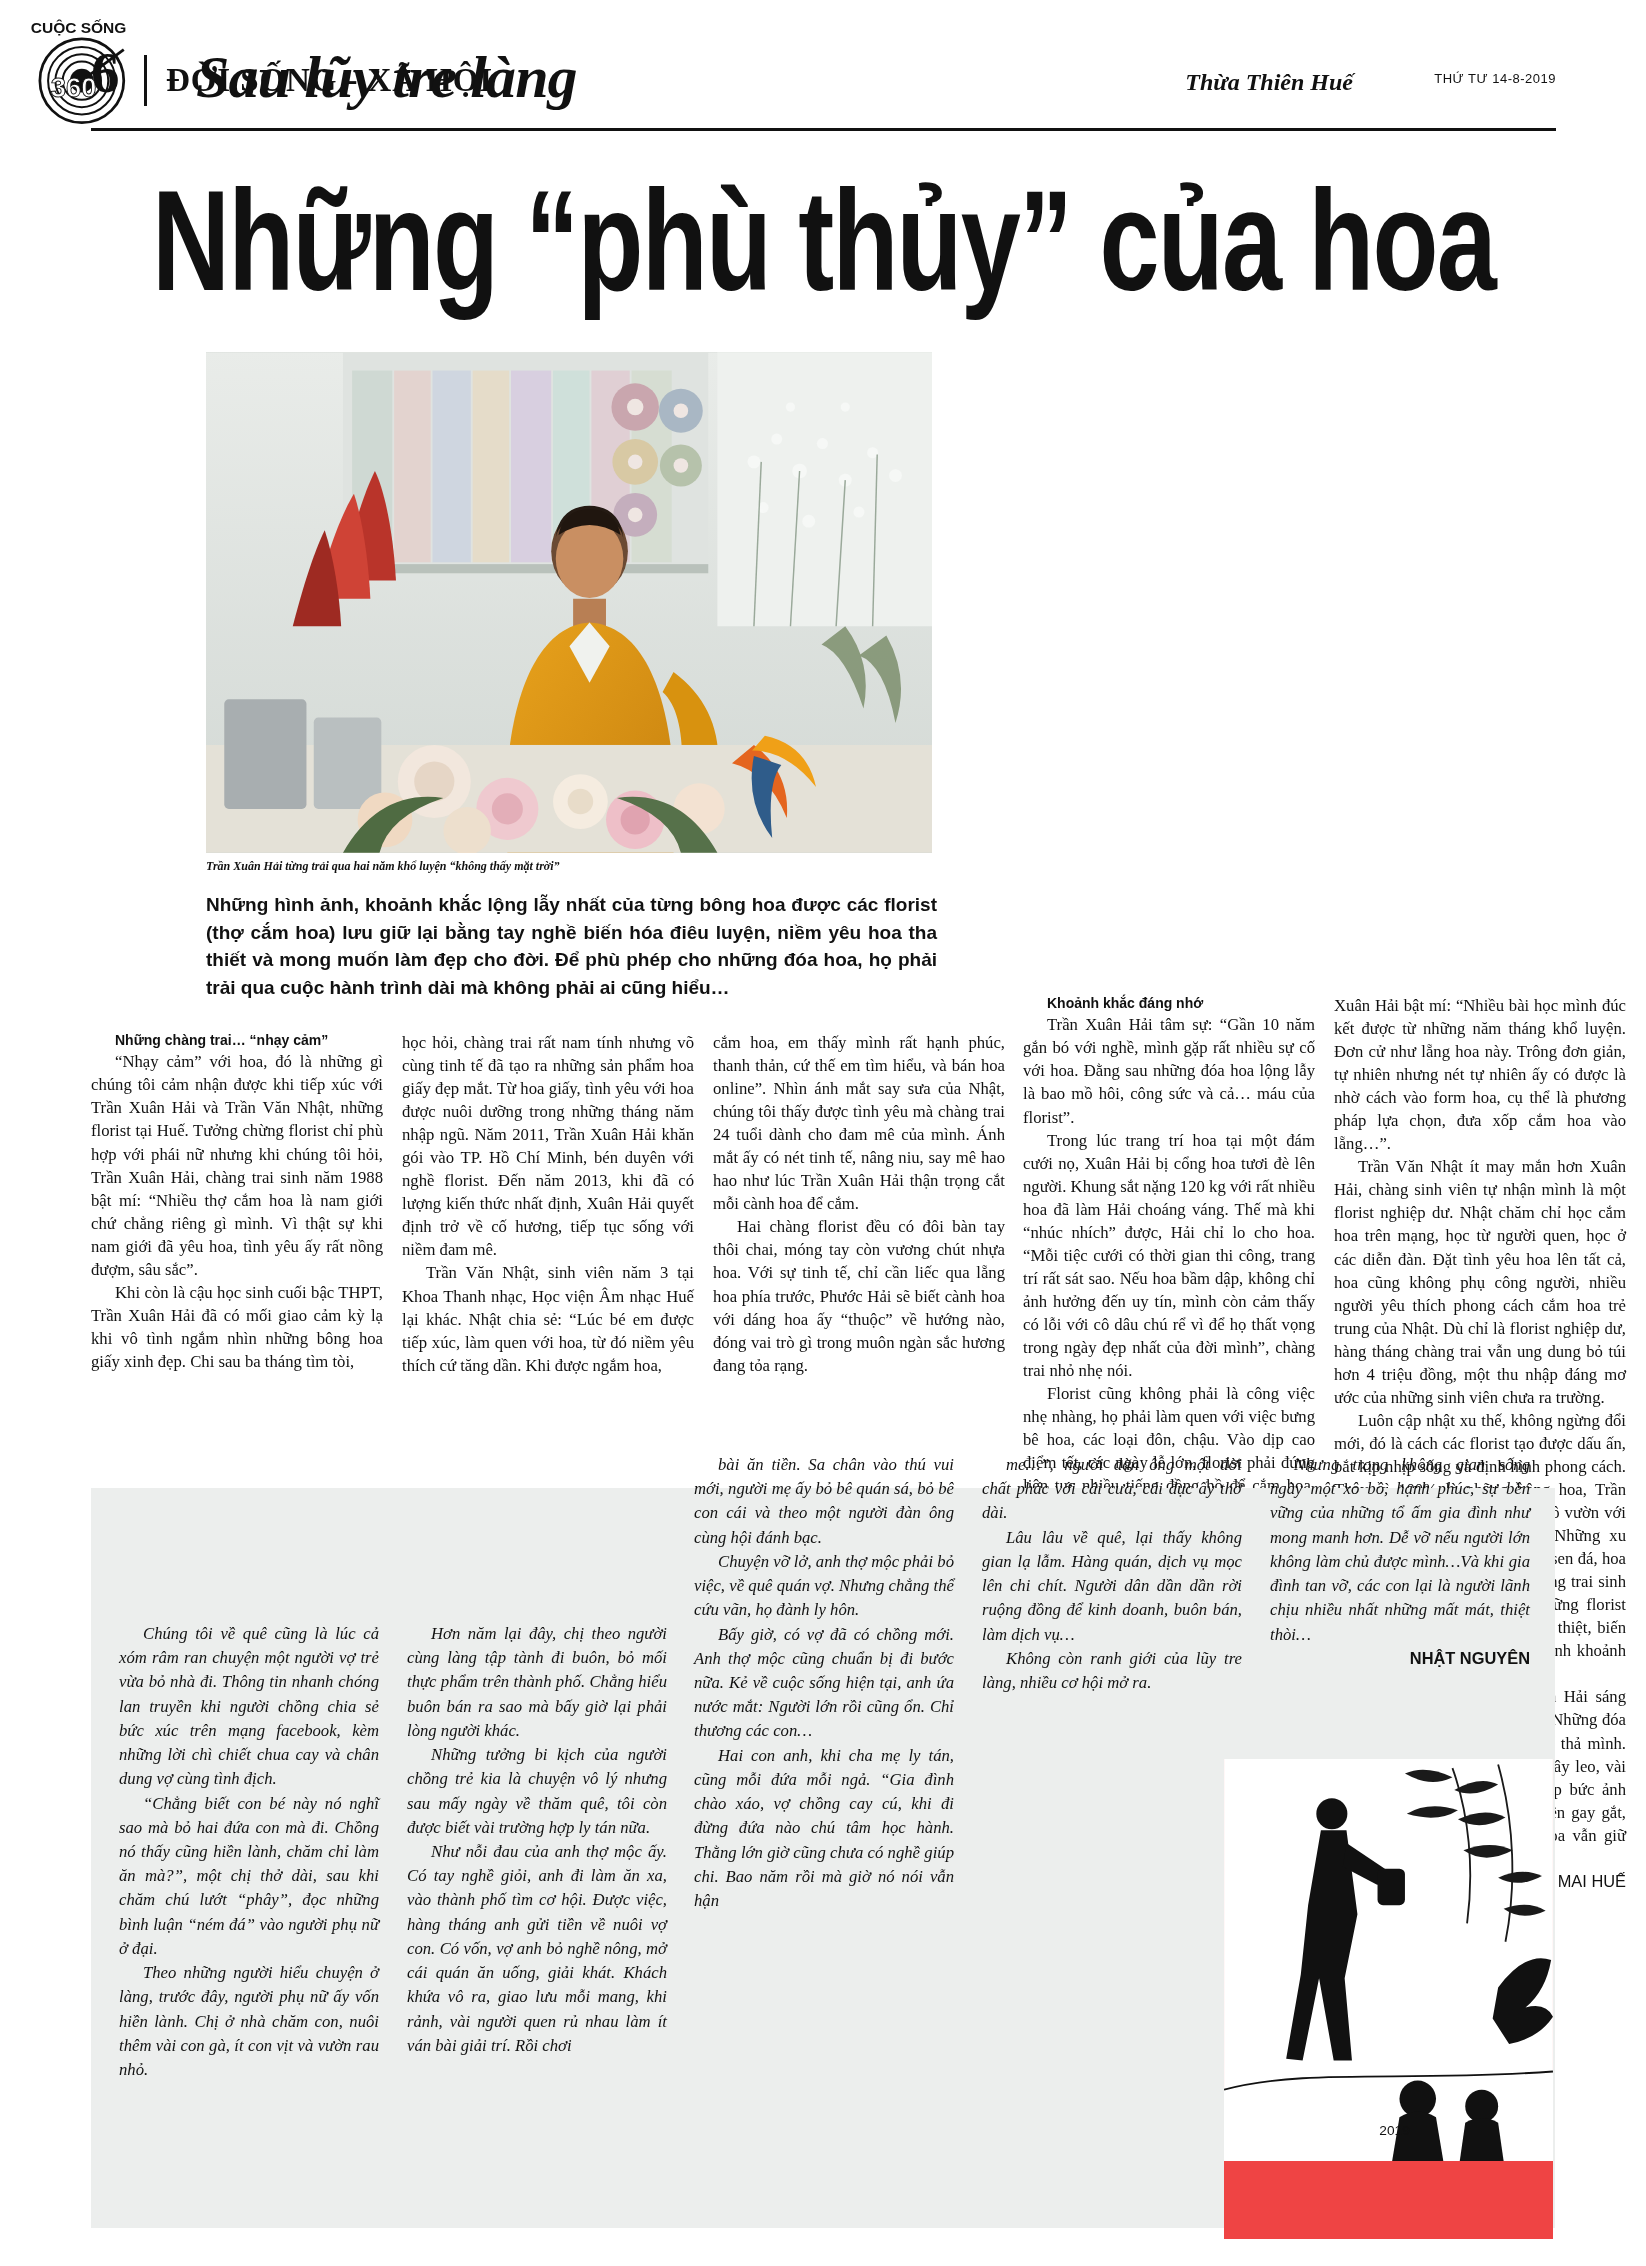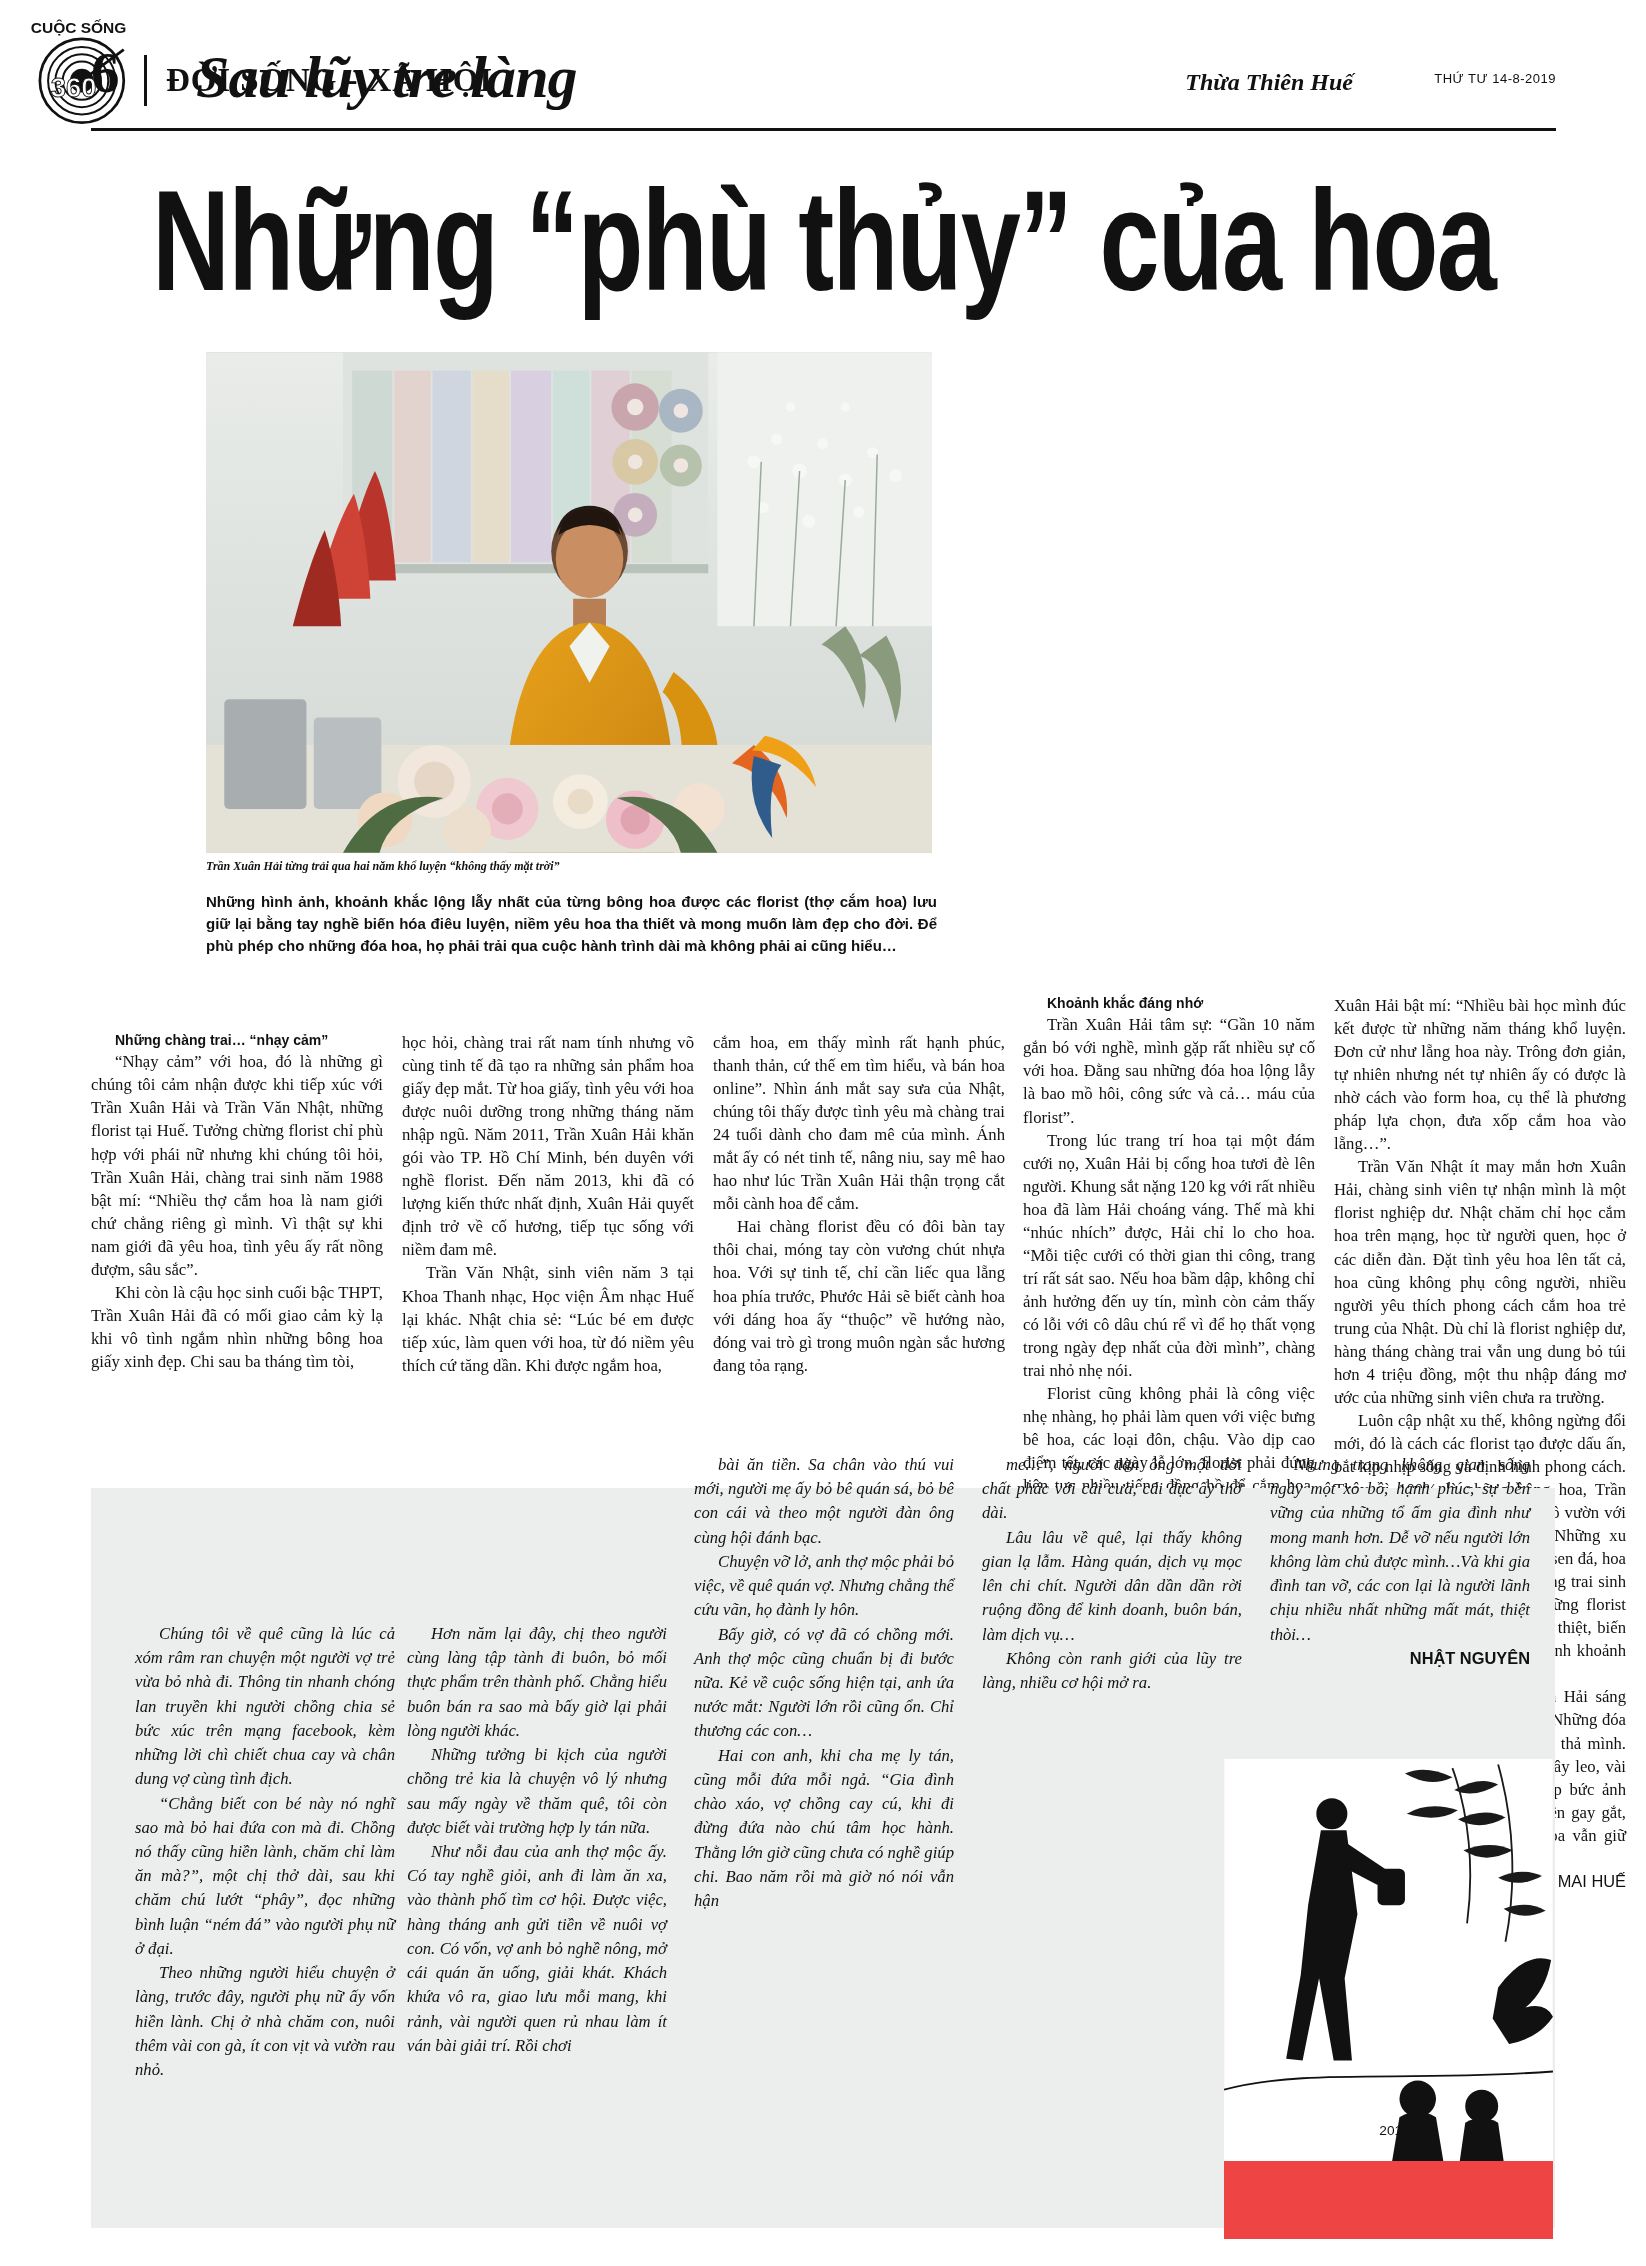--- a/index.html
+++ b/index.html
@@ -117,21 +117,21 @@
   }
 
   
   .standfirst {
     position: absolute;
     left: 206px;
     top: 891px;
     width: 731px;
     font-family: "Liberation Sans", sans-serif;
     font-weight: bold;
-    font-size: 15px;
+    font-size: 19px;
     line-height: 1.46;
     text-align: justify;
   }
 
   
   .col {
     position: absolute;
     top: 1031px;
     font-family: "Liberation Serif", serif;
     font-size: 16.7px;
@@ -189,21 +189,21 @@
   }
   .fcol {
     position: absolute;
     font-family: "Liberation Serif", serif;
     font-style: italic;
     font-size: 16.7px;
     line-height: 1.45;
     text-align: justify;
   }
   .fcol p { margin: 0; text-indent: 24px; }
-  #fcol1 { left: 135px; top: 1622px; width: 260px; }
+  #fcol1 { left: 119px; top: 1622px; width: 260px; }
   #fcol2 { left: 407px; top: 1622px; width: 260px; }
   #fcol3 { left: 694px; top: 1453px; width: 260px; }
   #fcol4 { left: 982px; top: 1453px; width: 260px; }
   #fcol5 { left: 1270px; top: 1453px; width: 260px; }
   .fbyline {
     margin-top: 16.4px;
     text-align: right;
     font-family: "Liberation Sans", sans-serif;
     font-weight: bold;
     font-style: normal;

